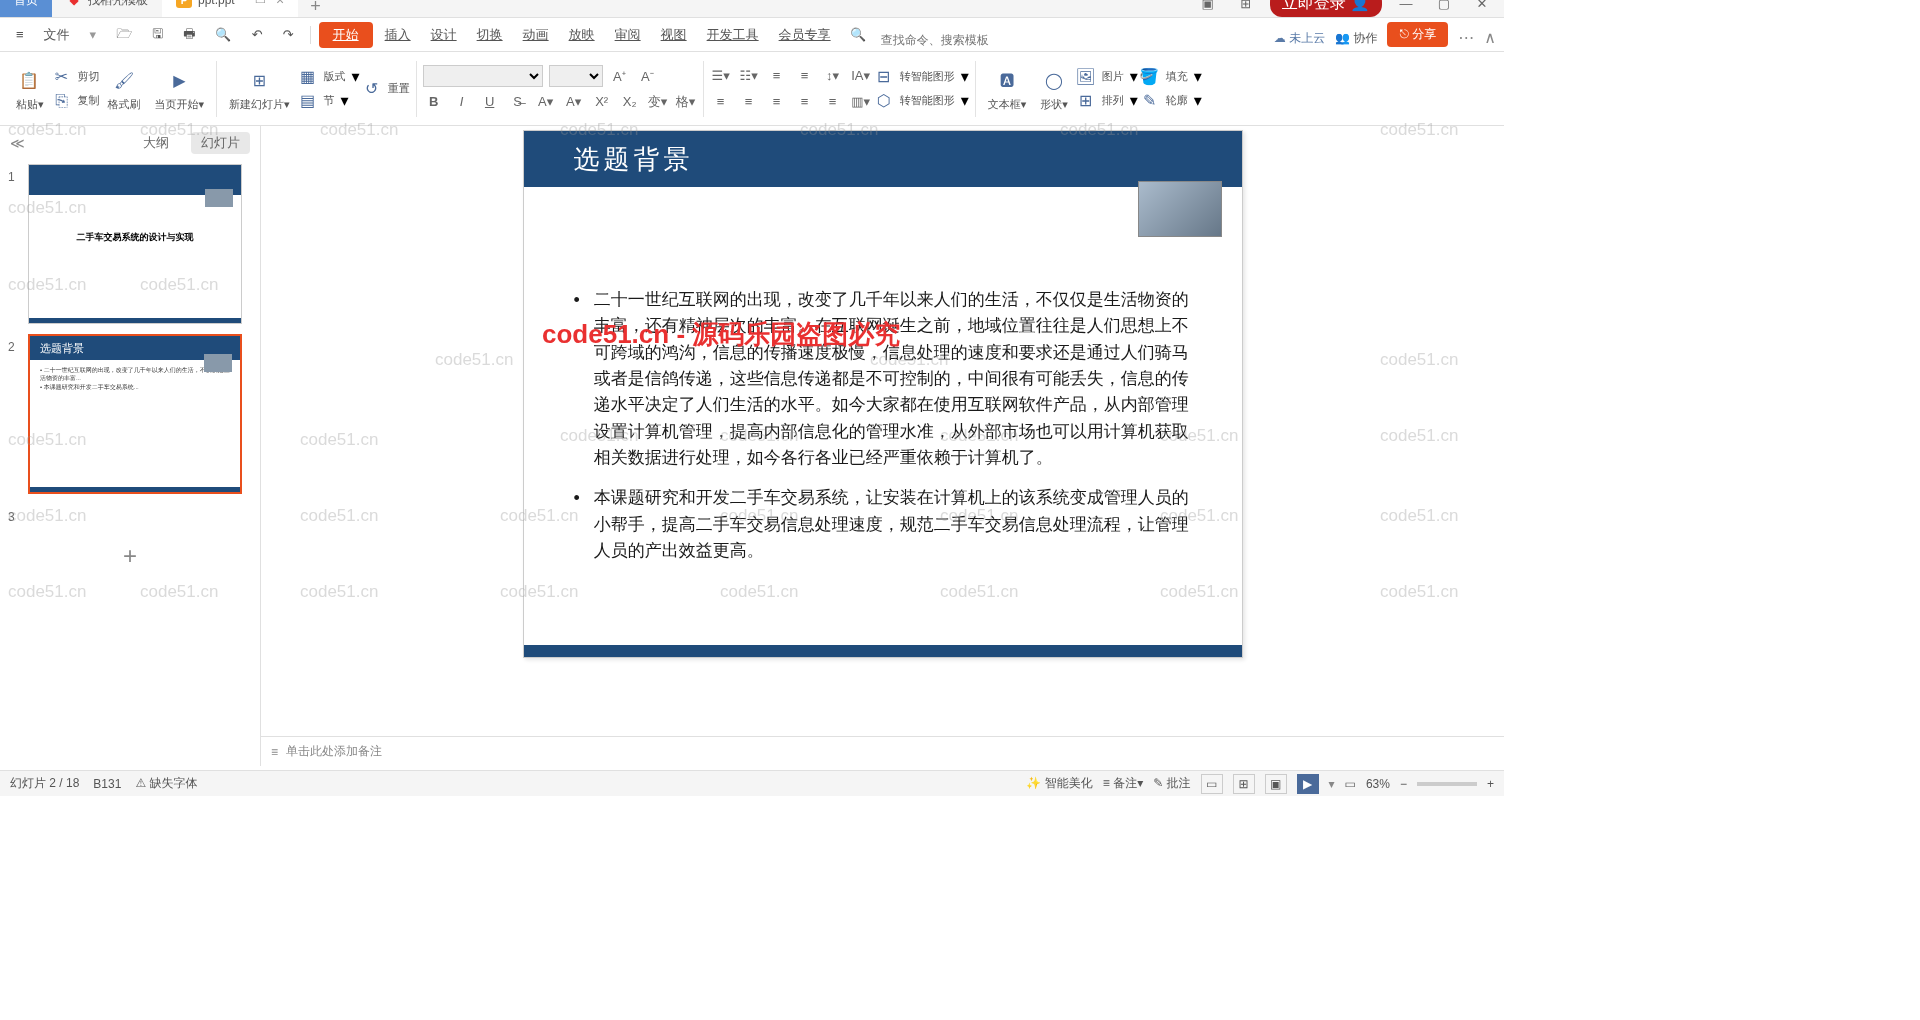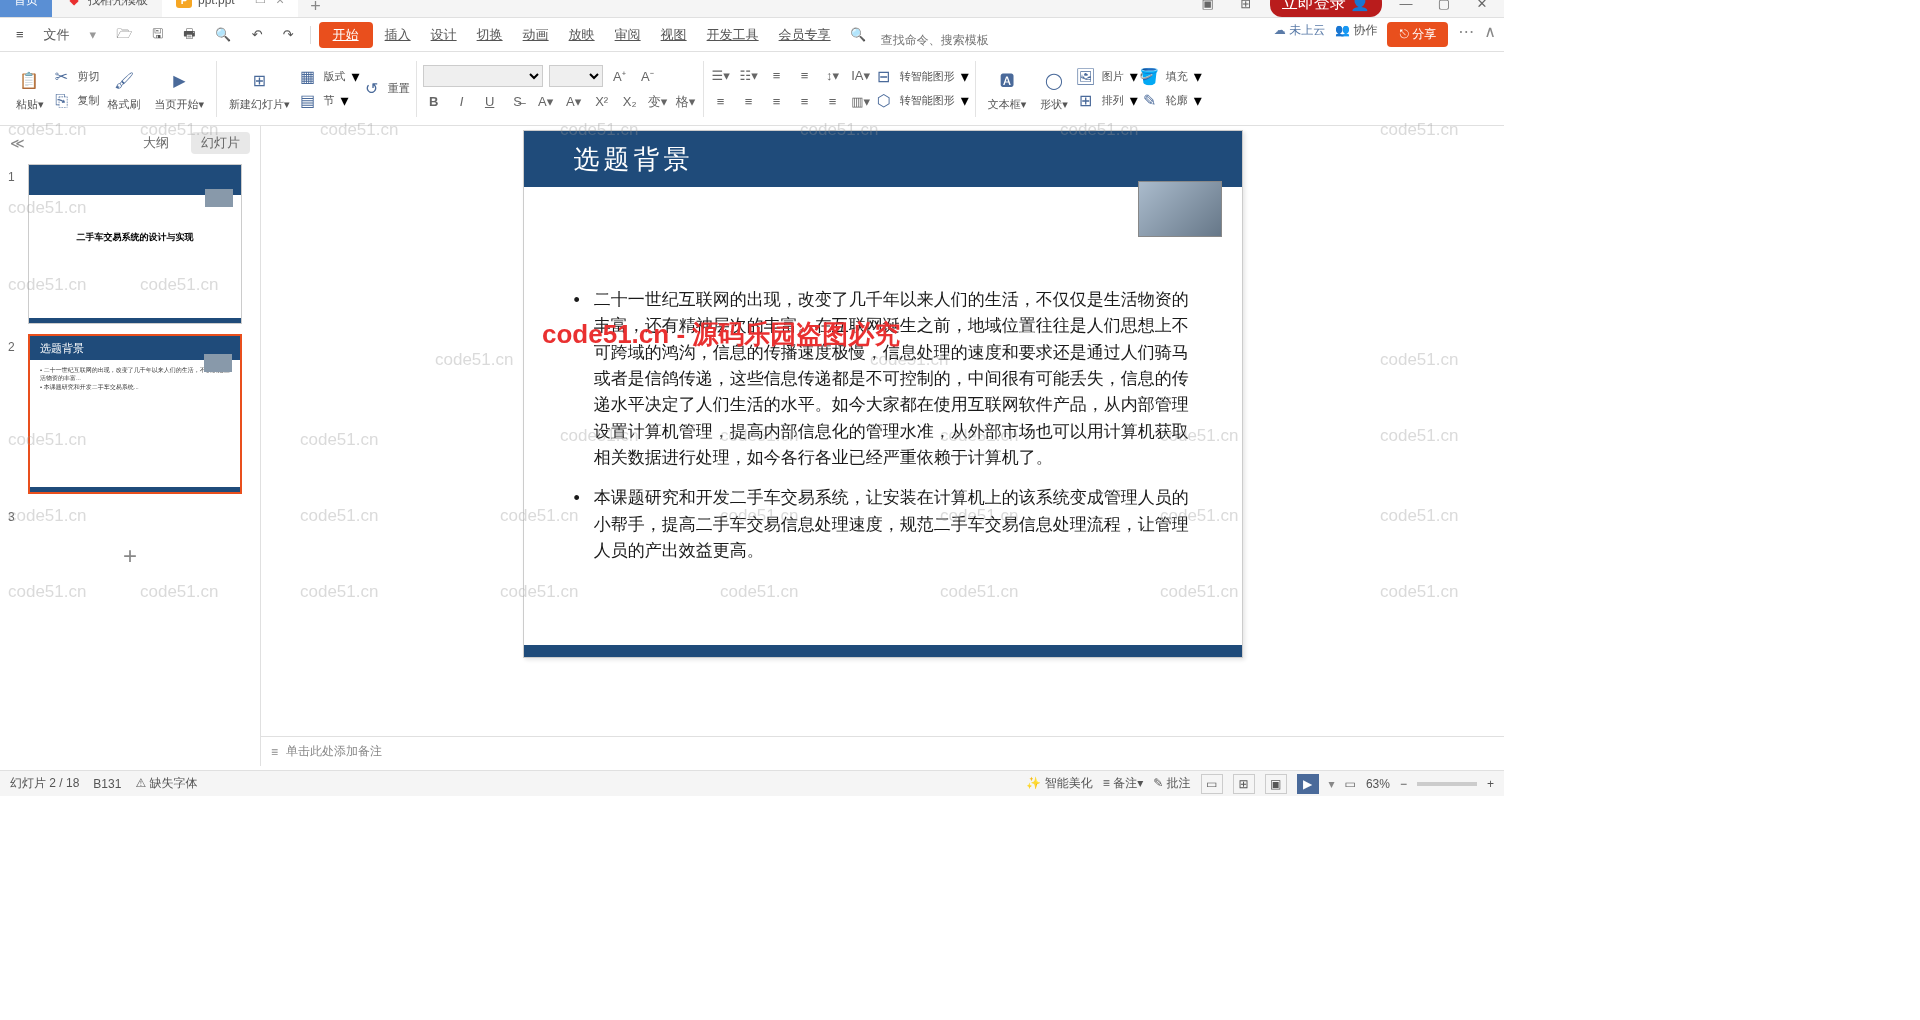--- a/index.html
+++ b/index.html
@@ -16,21 +16,21 @@
 .win-btn{width:28px;text-align:center;color:#666;font-size:13px;}
 .menubar{height:34px;display:flex;align-items:center;padding:0 8px;border-bottom:1px solid #e0e0e0;background:#fff;}
 .menu-item{padding:0 14px;font-size:13px;color:#444;text-decoration:underline;}
 .menu-item.active{background:#e94f1d;color:#fff;border-radius:4px;padding:4px 14px;}
 .menu-left{display:flex;align-items:center;gap:4px;}
 .menu-left span{font-size:13px;color:#555;padding:0 8px;}
 .hamburger{font-size:16px;padding:0 8px;}
 .menu-divider{width:1px;height:18px;background:#ddd;margin:0 4px;}
 .search-box{display:flex;align-items:center;gap:4px;color:#999;font-size:12px;}
 .search-box input{border:none;outline:none;font-size:12px;padding:2px;color:#888;margin-top:10px;}
-.menu-right{margin-left:auto;display:flex;align-items:flex-start;gap:10px;}
+.menu-right{margin-left:auto;display:flex;align-items:flex-end;gap:10px;}
 .share-btn{background:#e94f1d;color:#fff;padding:4px 12px;border-radius:4px;font-size:12px;}
 .cloud-txt{color:#5a7ba8;font-size:12px;}
 .ribbon{height:74px;display:flex;align-items:center;padding:6px 10px;border-bottom:1px solid #e0e0e0;background:#fff;gap:2px;}
 .rgroup{display:flex;flex-direction:column;align-items:center;gap:2px;padding:0 6px;}
 .ricon{width:20px;height:20px;display:flex;align-items:center;justify-content:center;color:#4a6a9a;}
 .ricon-lg{width:26px;height:30px;}
 .rlabel{font-size:11px;color:#555;}
 .rdiv{width:1px;height:56px;background:#e3e3e3;margin:0 4px;}
 .rrow{display:flex;align-items:center;gap:6px;}
 .rcol{display:flex;flex-direction:column;gap:4px;}

